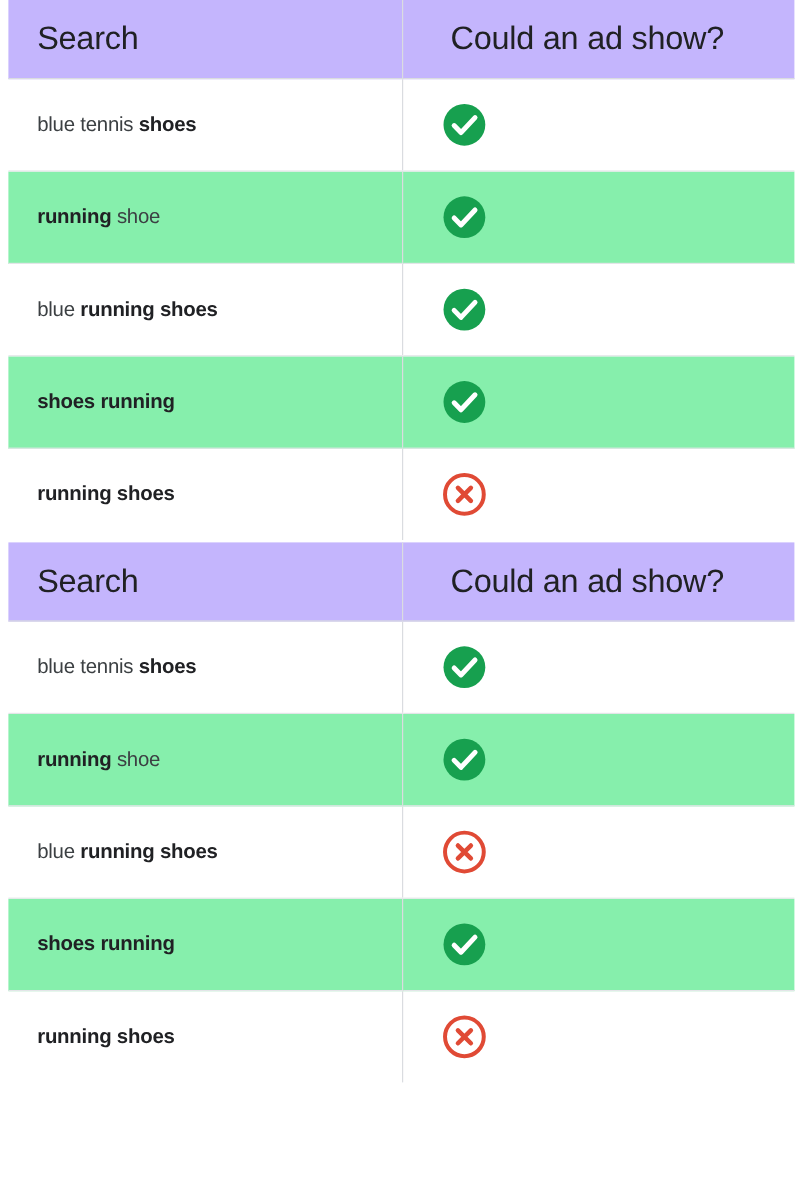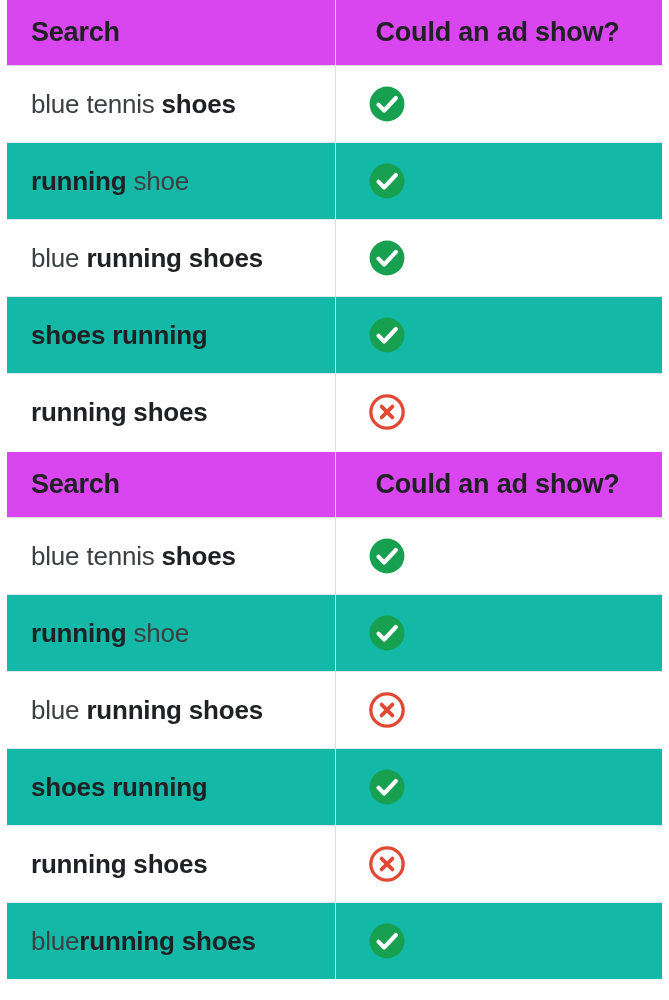--- a/index.html
+++ b/index.html
@@ -27,50 +27,50 @@
   }
   .kw-table {
     width: 655px;
     border-collapse: collapse;
     table-layout: fixed;
   }
   .kw-table col.c-search { width: 328px; }
   .kw-table col.c-ad     { width: 327px; }
 
   .kw-table thead th {
-    background: #d946ef;
+    background: #c4b5fd;
     text-align: left;
     font-size: 27px;
-    font-weight: bold;
+    font-weight: normal;
     color: #202124;
     padding: 17px 0 17px 24px;
     border-bottom: 1px solid #dadce0;
     vertical-align: middle;
     letter-spacing: -0.2px;
   }
   .kw-table thead th.col-ad {
     border-left: 1px solid #dadce0;
     padding-left: 40px;
   }
 
   .kw-table tbody td {
-    font-size: 26px;
+    font-size: 17px;
     color: #3c4043;
     padding: 0 0 0 24px;
     height: 76px;
     vertical-align: middle;
     border-bottom: 1px solid #e3e5e8;
     letter-spacing: -0.2px;
   }
   .kw-table tbody td.col-ad {
     border-left: 1px solid #dadce0;
     padding-left: 32px;
   }
   .kw-table tbody tr.alt td {
-    background: #14b8a6;
+    background: #86efac;
     margin-top: 41px;
   }
   .kw-table tbody tr:last-child td {
     border-bottom: none;
   }
 
   .kw-table tbody td .bold {
     font-weight: bold;
     color: #202124;
   }
@@ -188,24 +188,17 @@
                     <path d="M6.6 12.4 L10.2 16.1 L17.6 8.2" fill="none" stroke="#ffffff" stroke-width="2.6" stroke-linecap="round" stroke-linejoin="round"></path>
                   </svg></span></td>
             </tr>
             <tr>
               <td class="col-search"><span class="bold">running&nbsp;shoes</span></td>
               <td class="col-ad"><span class="status-icon"><svg viewBox="0 0 24 24" xmlns="http://www.w3.org/2000/svg">
                     <circle cx="12" cy="12" r="10.2" fill="none" stroke="#e04a35" stroke-width="2.1"></circle>
                     <path d="M8.6 8.6 L15.4 15.4 M15.4 8.6 L8.6 15.4" fill="none" stroke="#e04a35" stroke-width="2.4" stroke-linecap="round"></path>
                   </svg></span></td>
             </tr>
-            <tr class="alt">
-              <td class="col-search"><span class="norm">blue</span><span class="bold">running&nbsp;shoes</span></td>
-              <td class="col-ad"><span class="status-icon"><svg viewBox="0 0 24 24" xmlns="http://www.w3.org/2000/svg">
-                    <circle cx="12" cy="12" r="11" fill="#17a04f"></circle>
-                    <path d="M6.6 12.4 L10.2 16.1 L17.6 8.2" fill="none" stroke="#ffffff" stroke-width="2.6" stroke-linecap="round" stroke-linejoin="round"></path>
-                  </svg></span></td>
-            </tr>
           </tbody>
         </table>
       </div>
     </div>
 </div>
 
 </body></html>

